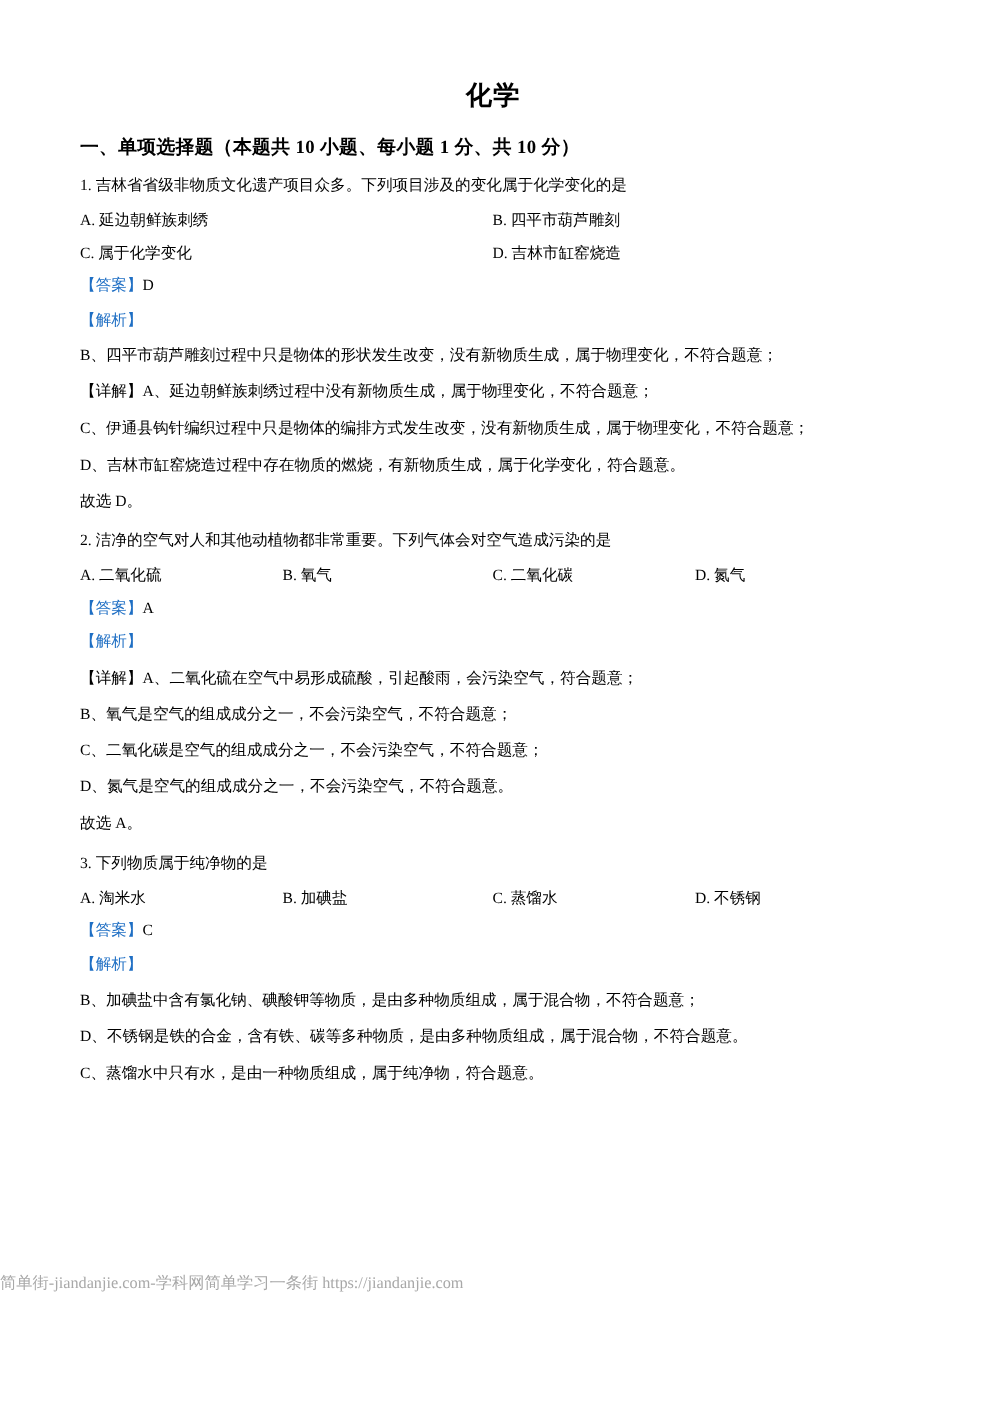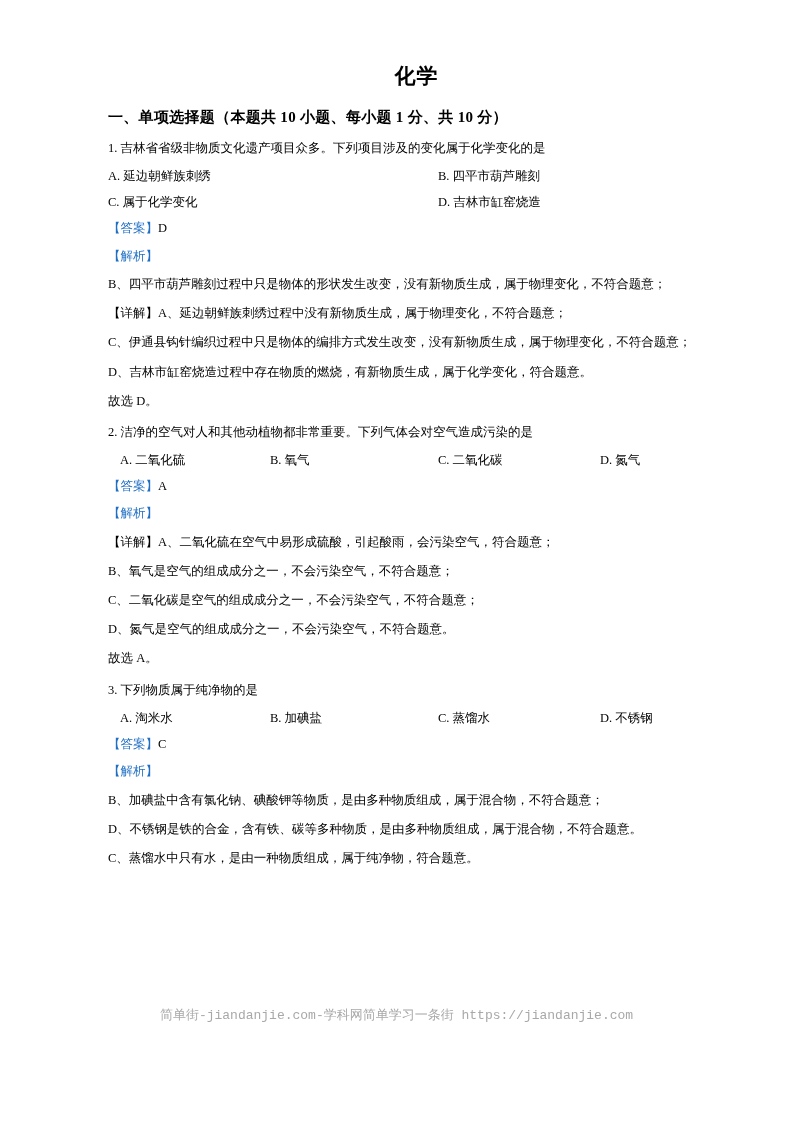--- a/index.html
+++ b/index.html
@@ -14,21 +14,21 @@
     font-family: "Liberation Serif", "DejaVu Serif", serif;
     color: #000000;
     overflow: hidden;
   }
   .page {
     position: absolute;
     left: 0; top: 0;
     width: 793px;
     height: 1050px;
     box-sizing: border-box;
-    padding: 48px 68px 0 108px;
+    padding: 48px 68px 0 64px;
   }
   .doc-title {
     text-align: center;
     font-size: 21px;
     font-weight: bold;
     letter-spacing: 1px;
     margin: 14px 0 18px 0;
     font-family: "Liberation Serif", "DejaVu Serif", serif;
   }
   .atomic-line {
@@ -54,21 +54,21 @@
     margin: 0 0 10px 0;
     height: 16px;
   }
   .opt {
     position: absolute;
     top: 0;
     white-space: nowrap;
   }
   .opts.two-col .opt:nth-child(1) { left: 0; }
   .opts.two-col .opt:nth-child(2) { left: 330px; }
-  .opts.four-col .opt:nth-child(1) { left: 12px; }
+  .opts.four-col .opt:nth-child(1) { left: 0; }
   .opts.four-col .opt:nth-child(2) { left: 162px; }
   .opts.four-col .opt:nth-child(3) { left: 330px; }
   .opts.four-col .opt:nth-child(4) { left: 492px; }
   .tag-line {
     font-size: 12.5px;
     margin: 0 0 10px 0;
     line-height: 1.4;
   }
   .tag {
     color: #1f6fc4;
@@ -81,25 +81,24 @@
   .conclude-line {
     font-size: 12.5px;
     margin: 0 0 13px 0;
     line-height: 1.45;
   }
   .q-block { margin-bottom: 2px; }
   .footer {
     position: absolute;
     left: 0;
     right: 0;
-    bottom: 26px;
-    text-align: center;
+    bottom: 15px;
     font-size: 13px;
     color: #a8a8a8;
-    font-family: Liberation Mono, monospace;
+    font-family: Liberation Serif, serif;
   }
 </style>
 </head>
 <body>
 
 <div class="page">
 
   <div class="doc-title">化学</div>
 
 

